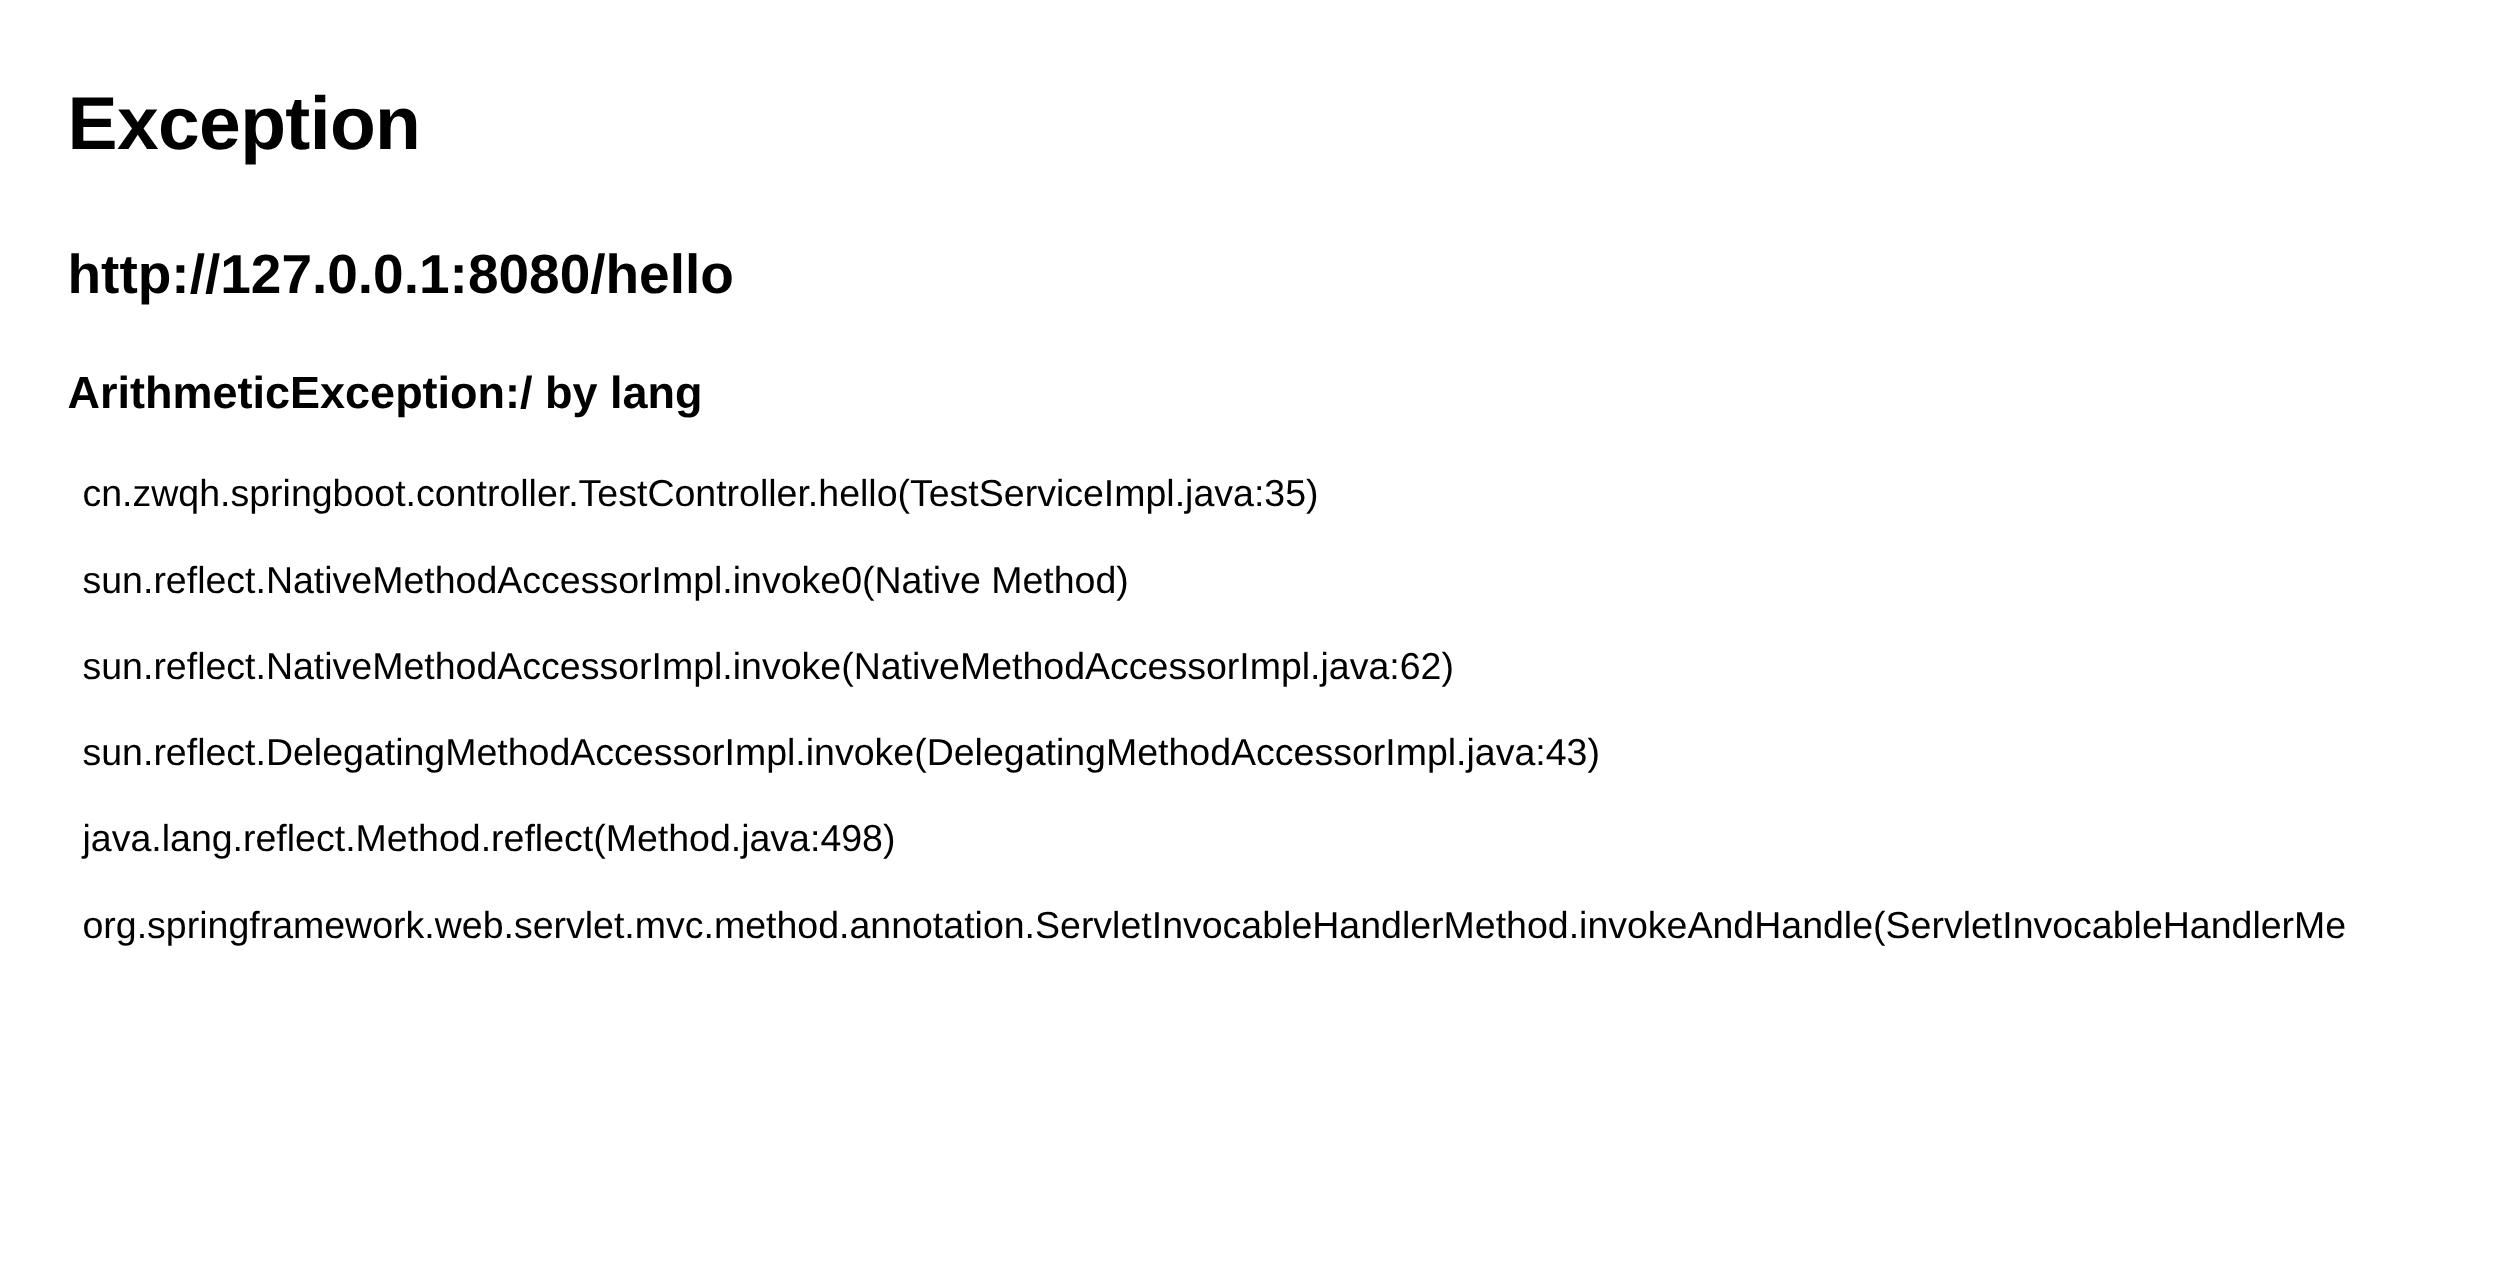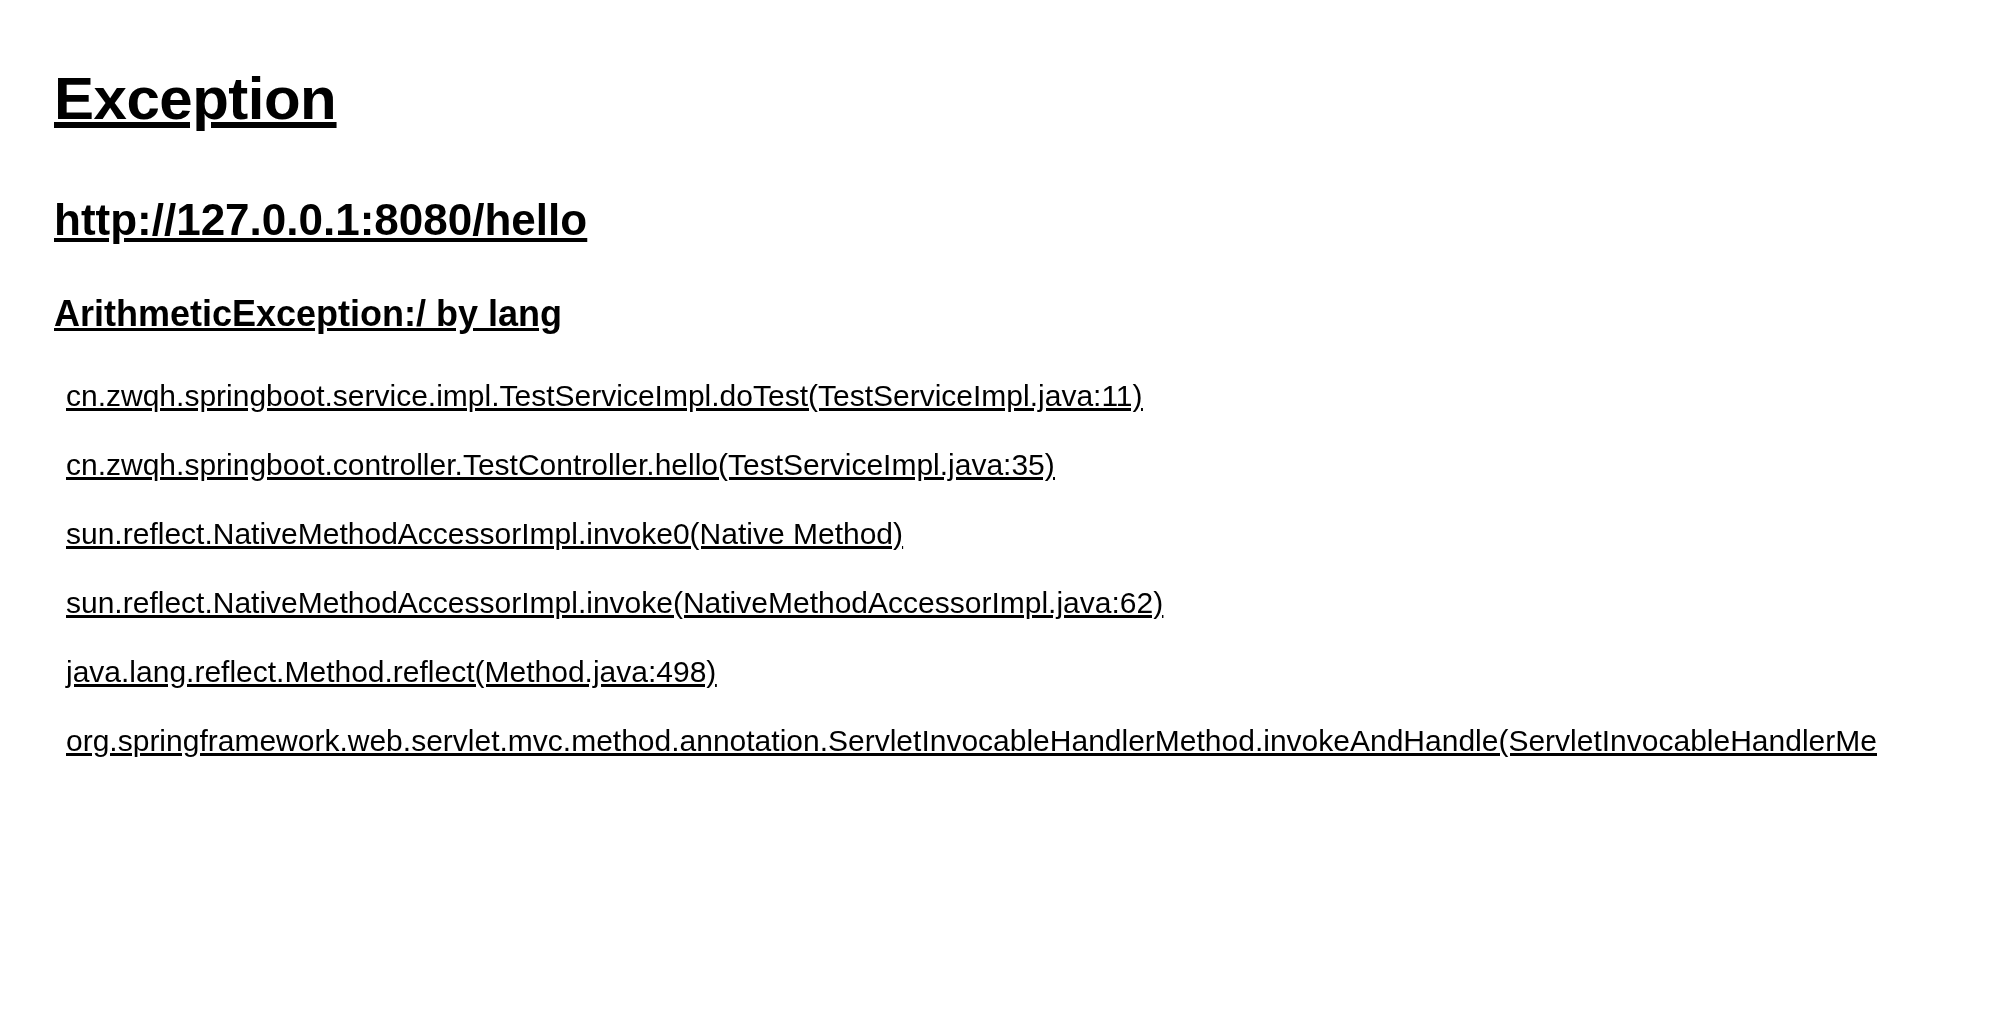--- a/index.html
+++ b/index.html
@@ -1,19 +1,18 @@
 <!DOCTYPE html>
 <html><head>
   <meta charset="utf-8">
   <style>
     * {
       margin: 12px;
       padding: 0;
       box-sizing: border-box;
-      text-decoration: underline;
     }
     body {
       font-family: "Helvetica Neue", Helvetica, Arial, sans-serif;
       background: #ffffff;
       color: #000000;
       padding: 18px;
       width: 1998px;
       overflow: hidden;
     }
     h1 {
@@ -41,19 +40,19 @@
     }
   </style>
 </head>
 <body>
 
 <h1>Exception</h1>
 <h2>http://127.0.0.1:8080/hello</h2>
 <h3>ArithmeticException:/ by lang</h3>
 
 <div>
-  <div class="stack-line">cn.zwqh.springboot.service.impl.TestServiceImpl.doTest(TestServiceImpl.java:11)</div>
   <div class="stack-line">cn.zwqh.springboot.controller.TestController.hello(TestServiceImpl.java:35)</div>
   <div class="stack-line">sun.reflect.NativeMethodAccessorImpl.invoke0(Native Method)</div>
   <div class="stack-line">sun.reflect.NativeMethodAccessorImpl.invoke(NativeMethodAccessorImpl.java:62)</div>
+  <div class="stack-line">sun.reflect.DelegatingMethodAccessorImpl.invoke(DelegatingMethodAccessorImpl.java:43)</div>
   <div class="stack-line">java.lang.reflect.Method.reflect(Method.java:498)</div>
   <div class="stack-line">org.springframework.web.servlet.mvc.method.annotation.ServletInvocableHandlerMethod.invokeAndHandle(ServletInvocableHandlerMe</div>
 </div>
 
 </body></html>

